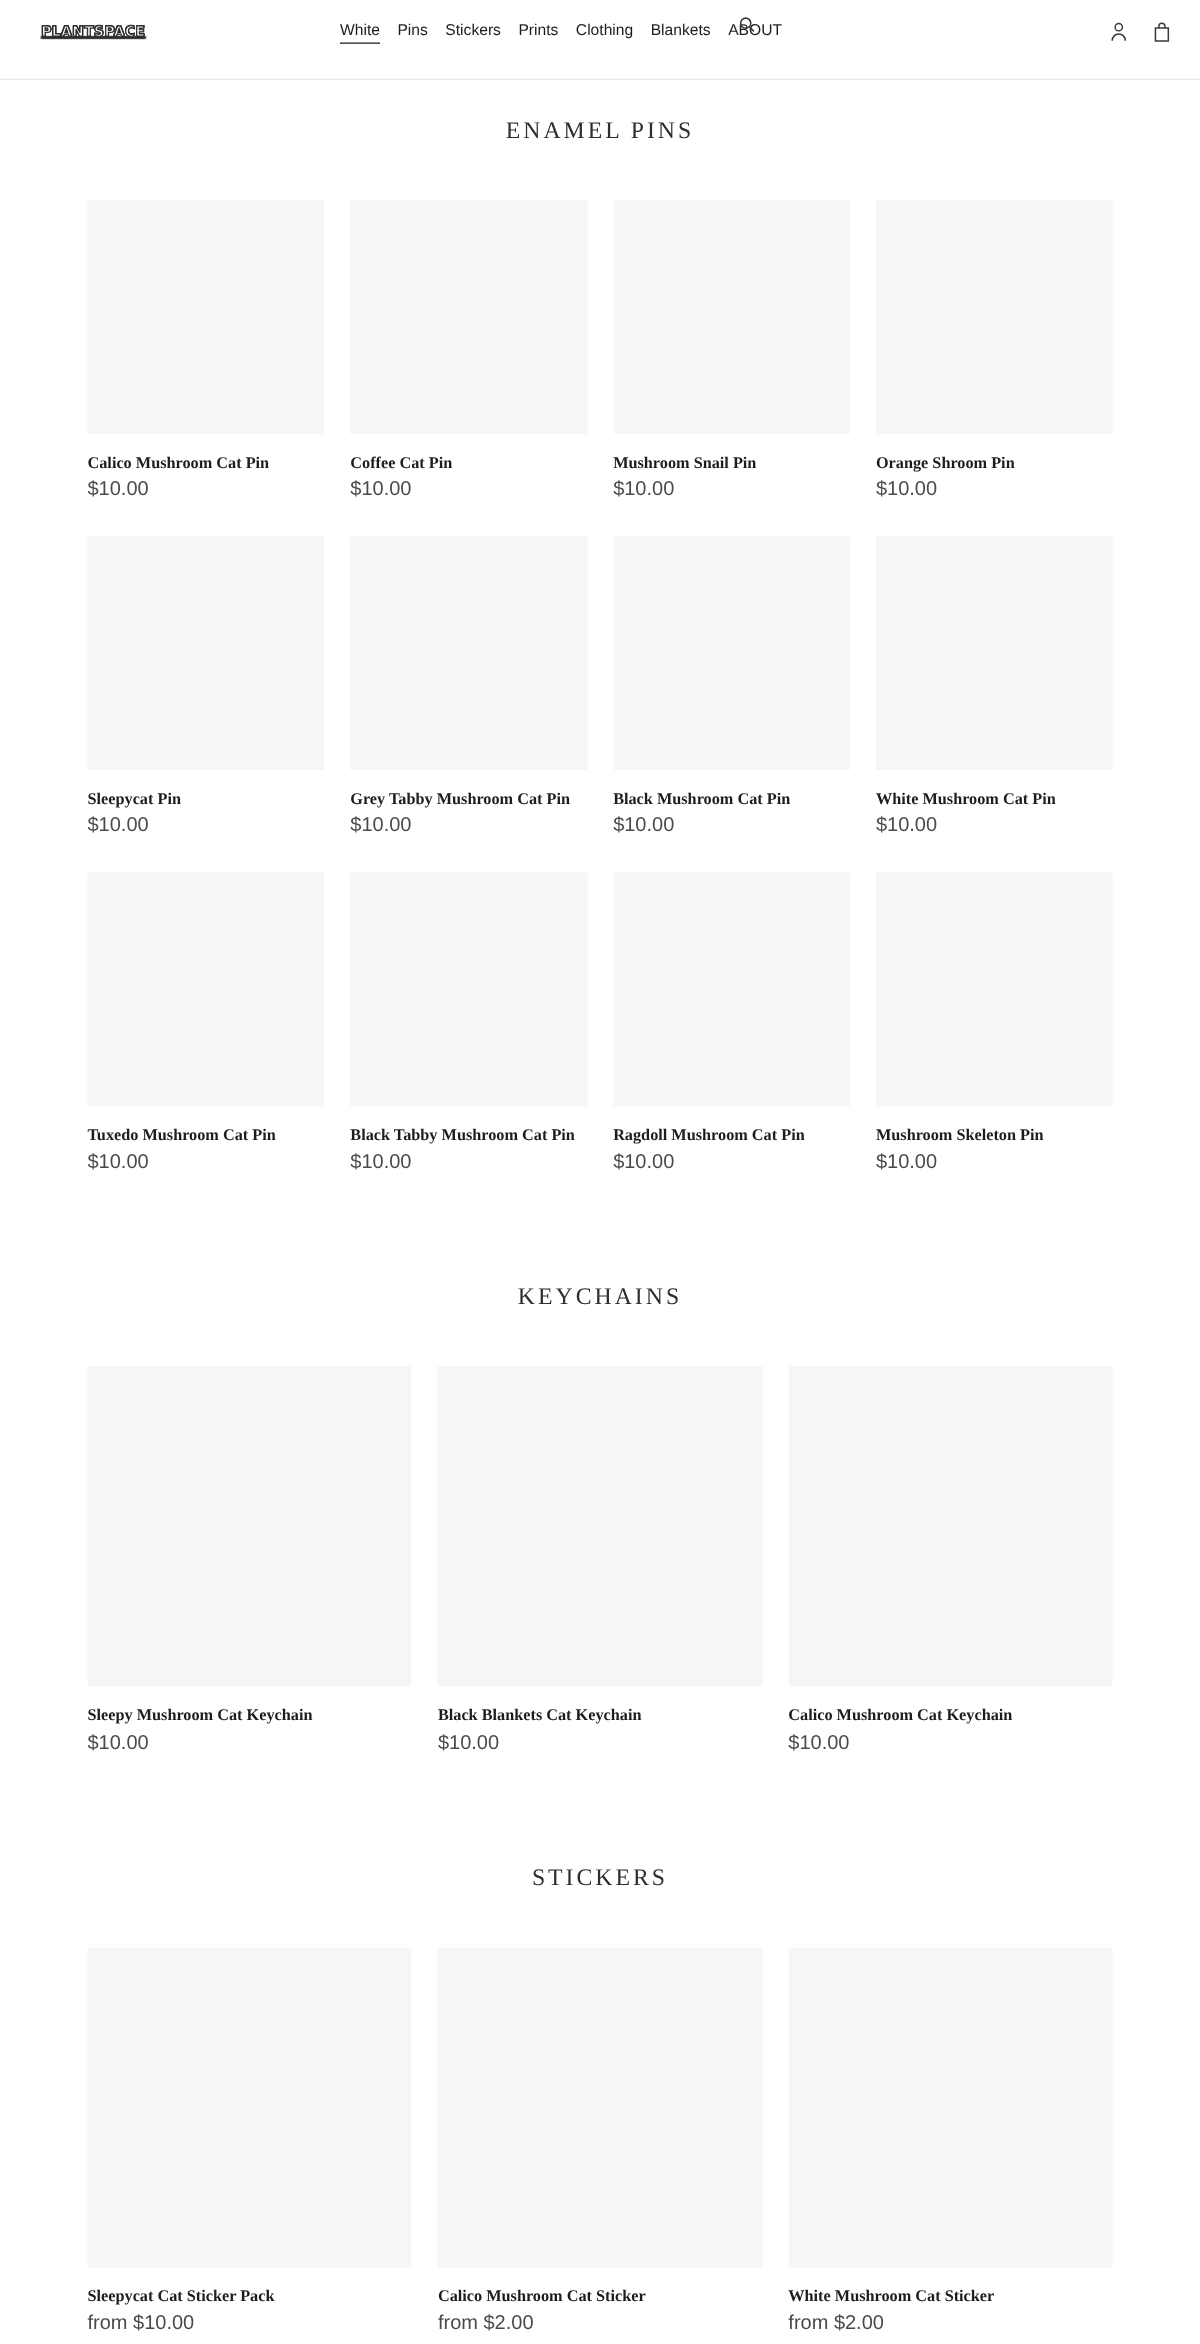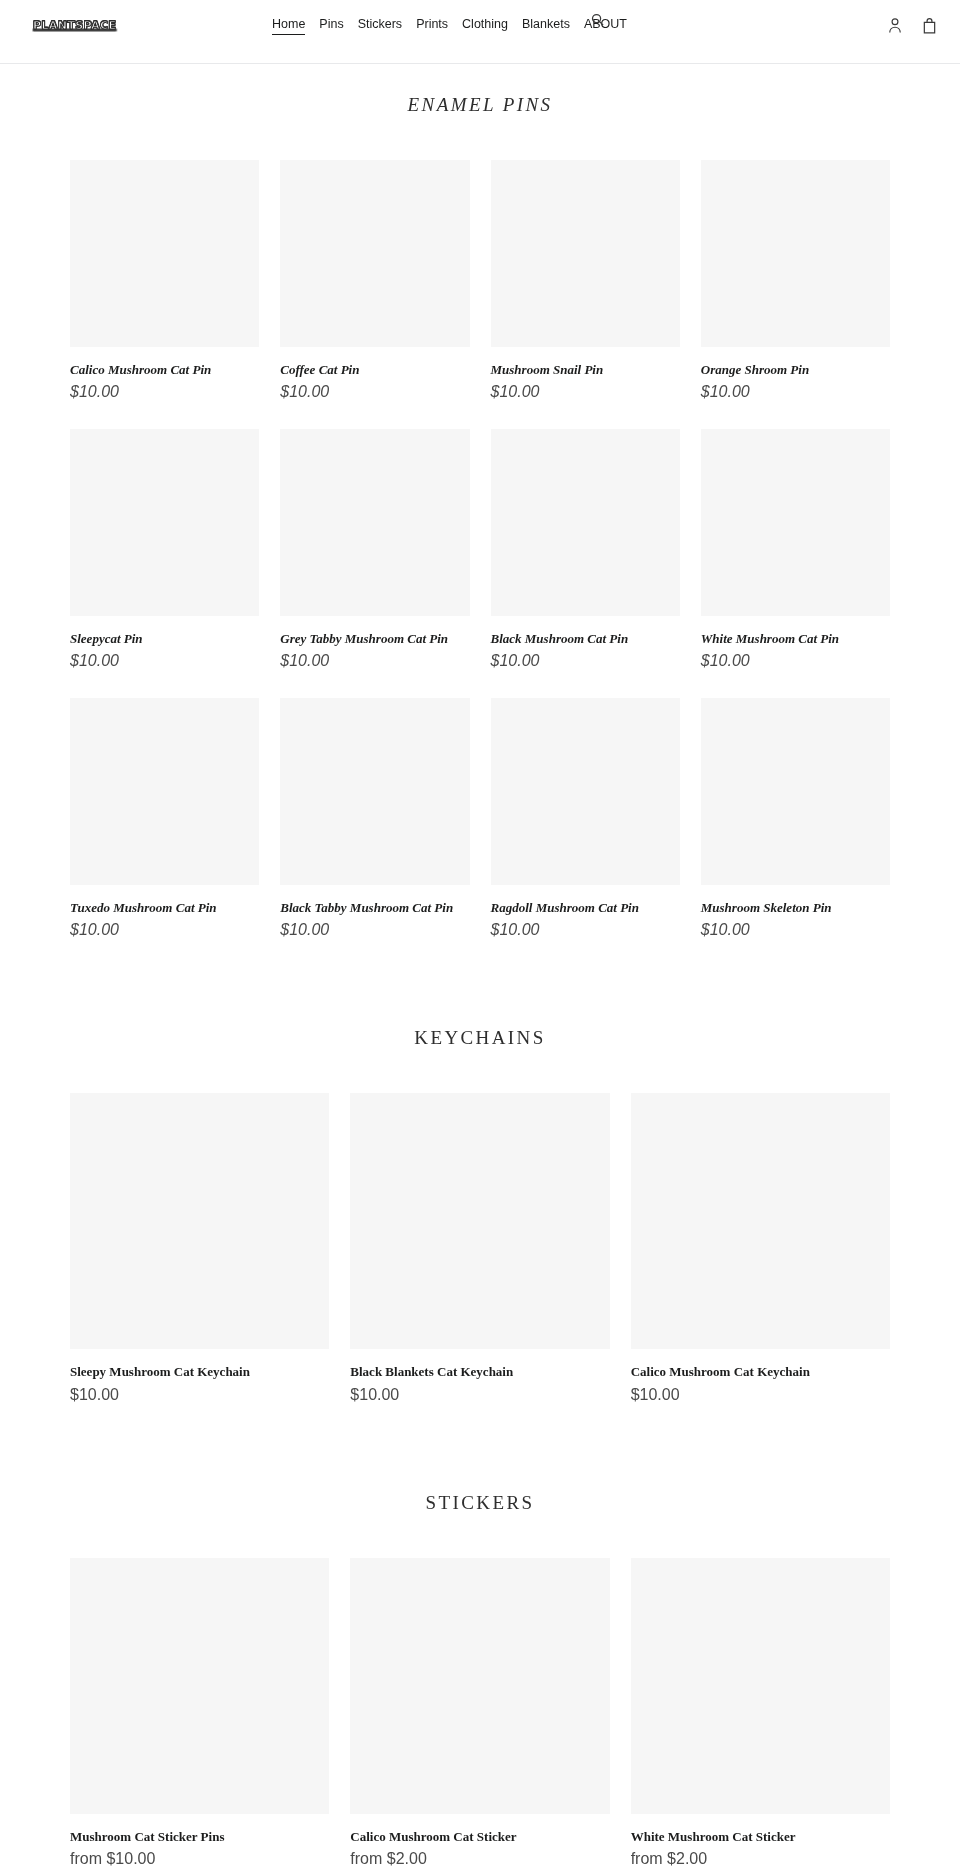--- a/index.html
+++ b/index.html
@@ -105,21 +105,21 @@
 
   
   .page {
     width: 960px;
     padding: 0 0 0 0;
   }
 
   .collection {
     padding-top: 28px;
   }
-  .collection.first { padding-top: 30px; font-style: italic; }
+  .collection.first { padding-top: 30px; }
 
   .section-title {
     font-family: "Liberation Serif", serif;
     font-size: 19px;
     font-weight: 400;
     letter-spacing: 2.4px;
     color: #2e2e2e;
     text-align: center;
     margin-bottom: 44px;
   }
@@ -167,21 +167,21 @@
   .collection-keychains { padding-top: 60px; }
   .collection-stickers  { padding-top: 60px; }
 </style>
 </head>
 <body>
 
 <header class="site-header">
   <a class="logo" href="#">PLANTSPACE</a>
 
   <nav class="main-nav">
-      <a class="nav-link is-active" href="#">Home</a>
+      <a class="nav-link is-active" href="#">White</a>
       <a class="nav-link" href="#">Pins</a>
       <a class="nav-link" href="#">Stickers</a>
       <a class="nav-link" href="#">Prints</a>
       <a class="nav-link" href="#">Clothing</a>
       <a class="nav-link" href="#">Blankets</a>
       <a class="nav-link" href="#">ABOUT</a>
     </nav>
 
   <button class="search-btn" aria-label="Search">
     <svg width="15" height="15" viewBox="0 0 24 24" fill="none" stroke="#3a3a3a" stroke-width="2">
@@ -290,21 +290,21 @@
           <div class="product-title">Calico Mushroom Cat Keychain</div>
           <div class="product-price">$10.00</div>
         </a>
       </div>
     </section>
     <section class="collection collection-stickers">
       <h2 class="section-title">STICKERS</h2>
       <div class="grid cols-3">
         <a class="product-card" href="#">
           <div class="product-media"></div>
-          <div class="product-title">Mushroom Cat Sticker Pins</div>
+          <div class="product-title">Sleepycat Cat Sticker Pack</div>
           <div class="product-price">from $10.00</div>
         </a>
         <a class="product-card" href="#">
           <div class="product-media"></div>
           <div class="product-title">Calico Mushroom Cat Sticker</div>
           <div class="product-price">from $2.00</div>
         </a>
         <a class="product-card" href="#">
           <div class="product-media"></div>
           <div class="product-title">White Mushroom Cat Sticker</div>

